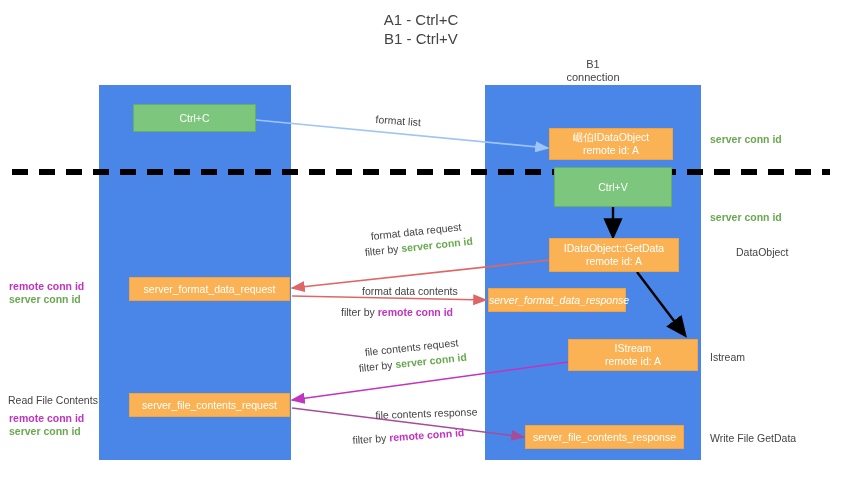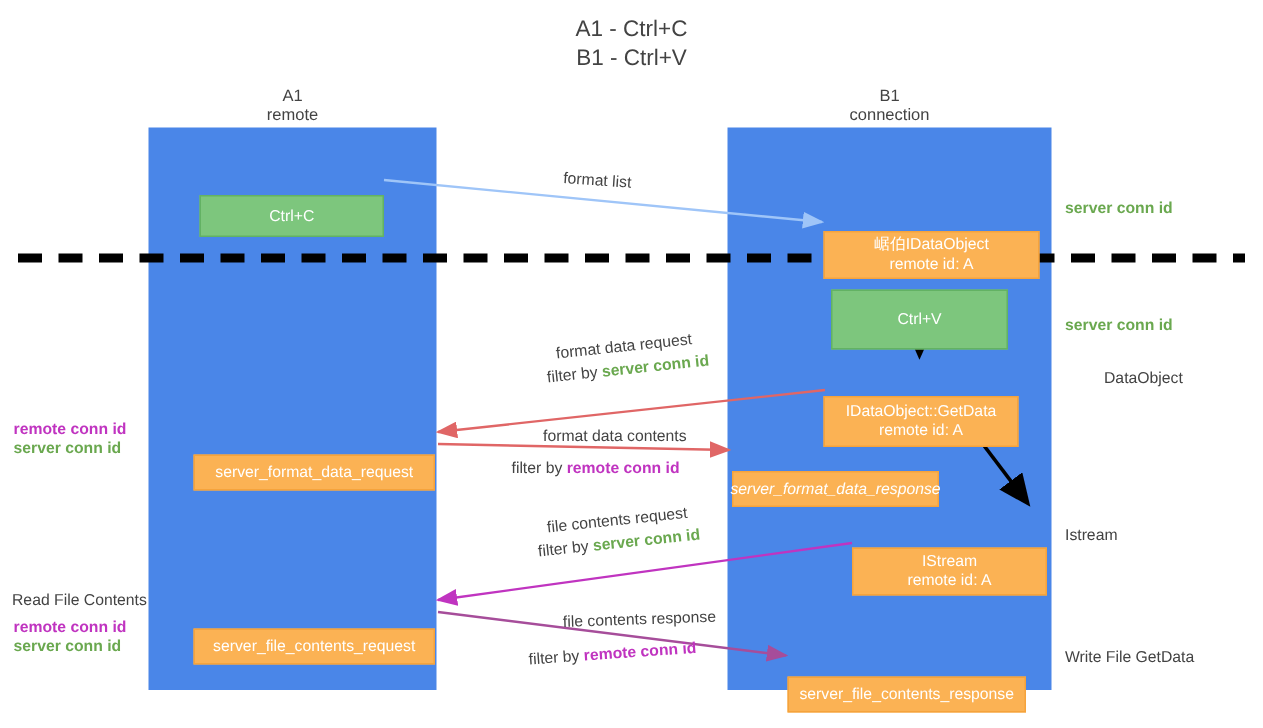--- a/index.html
+++ b/index.html
@@ -22,24 +22,23 @@
 
   
   .lane-head{
     position:absolute;text-align:center;color:#434343;
     font-size:11px;line-height:13px;white-space:pre;
   }
 
   
   .box{
     position:absolute;box-sizing:border-box;
-    display:flex;flex-direction:column;align-items:center;justify-content:center;
+    display:flex;flex-direction:column;justify-content:center;
     color:#ffffff;font-size:10.5px;line-height:13px;text-align:center;
     white-space:pre;
-    margin-top:26px;
   }
   .box.green{background:#7dc67d;border:1px solid #63b263;}
   .box.orange{background:#fbb254;border:1px solid #f5a33c;}
 
   
   .lbl{
     position:absolute;font-size:10.5px;line-height:14px;
     color:#434343;white-space:nowrap;
   }
   .green-t{color:#6aa84f;font-weight:bold;}
@@ -53,22 +52,20 @@
 <body>
 
 <div id="stage">
 
   <div class="lane" style="left:99px;top:85px;width:192px;height:375px;"></div>
   <div class="lane" style="left:485px;top:85px;width:216px;height:375px;"></div>
 
   <div class="title" style="left:321px;top:10px;width:200px;">A1 - Ctrl+C
 B1 - Ctrl+V</div>
 
-  <div class="lane-head" style="left:135px;top:58px;width:120px;">A1
-remote</div>
   <div class="lane-head" style="left:533px;top:58px;width:120px;">B1
 connection</div>
 
   <svg class="overlay">
     <defs>
       <marker id="ah-blue" markerWidth="9" markerHeight="7" refX="8" refY="3.5" orient="auto">
         <polygon points="0 0, 9 3.5, 0 7" fill="#9fc5f8"></polygon>
       </marker>
       <marker id="ah-red" markerWidth="9" markerHeight="7" refX="8" refY="3.5" orient="auto">
         <polygon points="0 0, 9 3.5, 0 7" fill="#e06666"></polygon>
@@ -98,21 +95,21 @@
 
     <line x1="568" y1="362" x2="292" y2="400" stroke="#c034c0" stroke-width="1.6" marker-end="url(#ah-mag)"></line>
 
     <line x1="292" y1="408" x2="524" y2="437" stroke="#a64d9a" stroke-width="1.6" marker-end="url(#ah-pur)"></line>
   </svg>
 
   <div class="box green" style="left:133px;top:104px;width:123px;height:28px;">
     <span>Ctrl+C</span>
   </div>
 
-  <div class="box orange" style="left:549px;top:128px;width:144px;height:32px;">
+  <div class="box orange" style="left:549px;top:128px;width:124px;height:32px;">
     <span>崌伯IDataObject</span>
     <span>remote id: A</span>
   </div>
 
   <div class="box green" style="left:554px;top:167px;width:118px;height:40px;">
     <span>Ctrl+V</span>
   </div>
 
   <div class="box orange" style="left:549px;top:238px;width:130px;height:34px;">
     <span>IDataObject::GetData</span>

